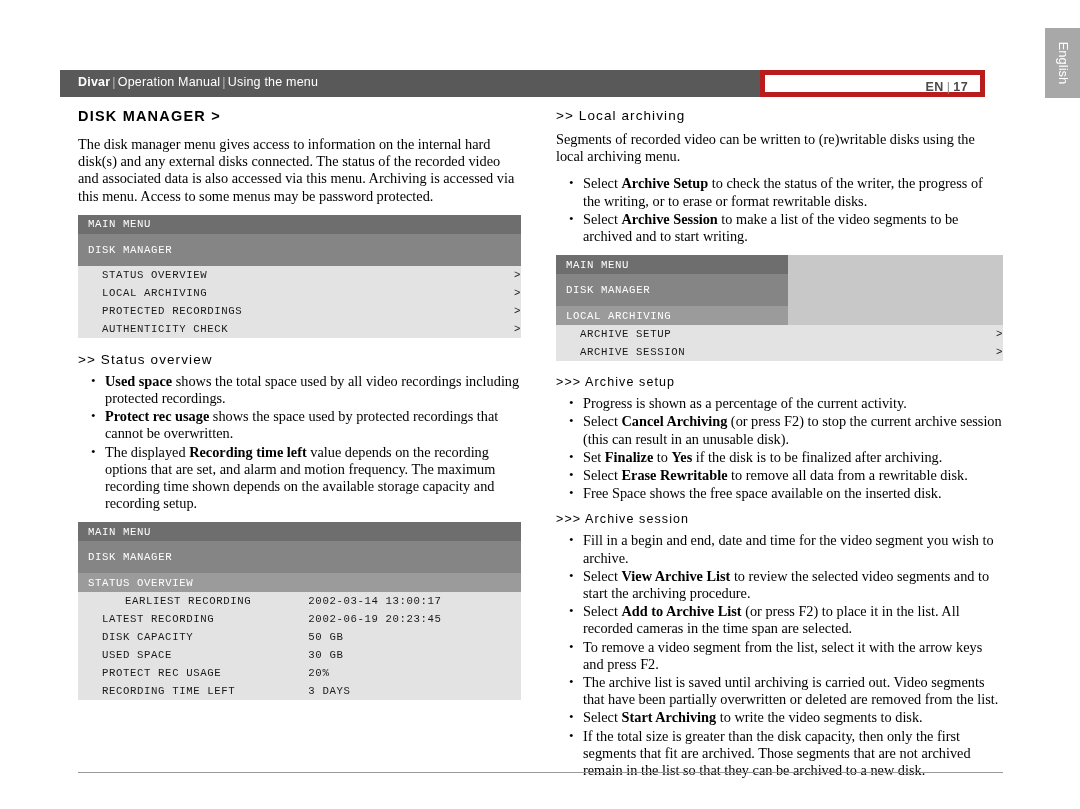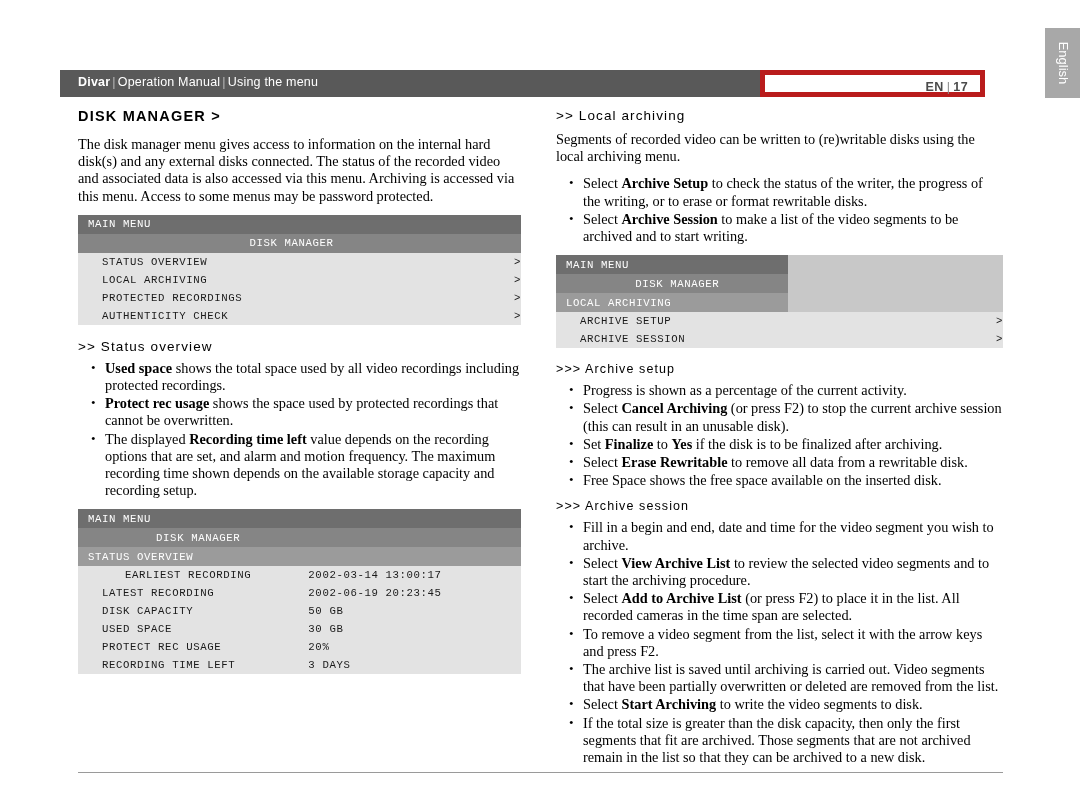--- a/index.html
+++ b/index.html
@@ -174,22 +174,21 @@
     vertical-align: middle;
   }
   .row-main td {
     background: #6e6e6e;
     color: #ffffff;
     height: 19px;
   }
   .row-lvl2 td {
     background: #858585;
     color: #ffffff;
-    height: 19px;
-    text-align: center;
+    height: 32px;
   }
   .row-lvl3 td {
     background: #9b9b9b;
     color: #ffffff;
     height: 19px;
   }
   .row-item td {
     background: #e3e3e3;
     color: #1a1a1a;
     height: 18px;

